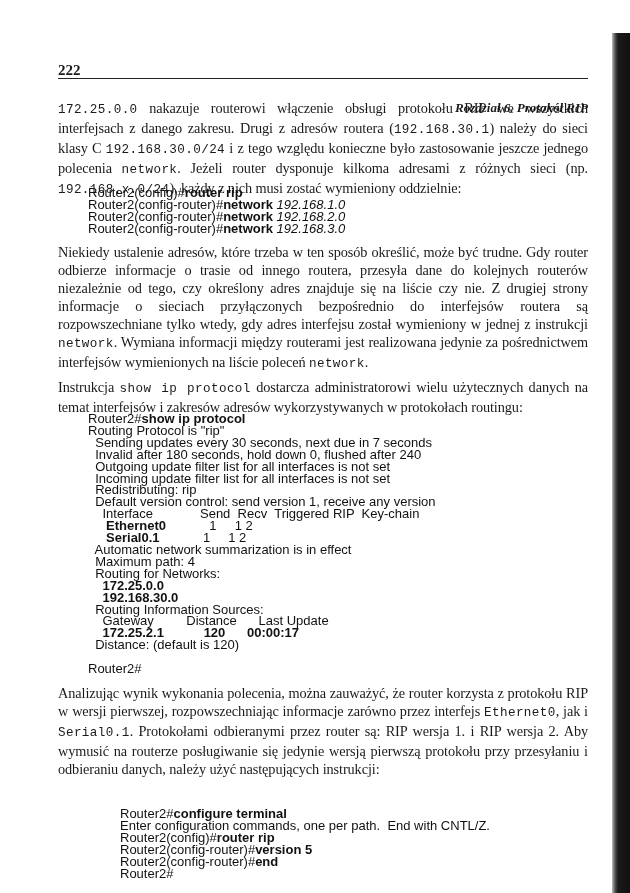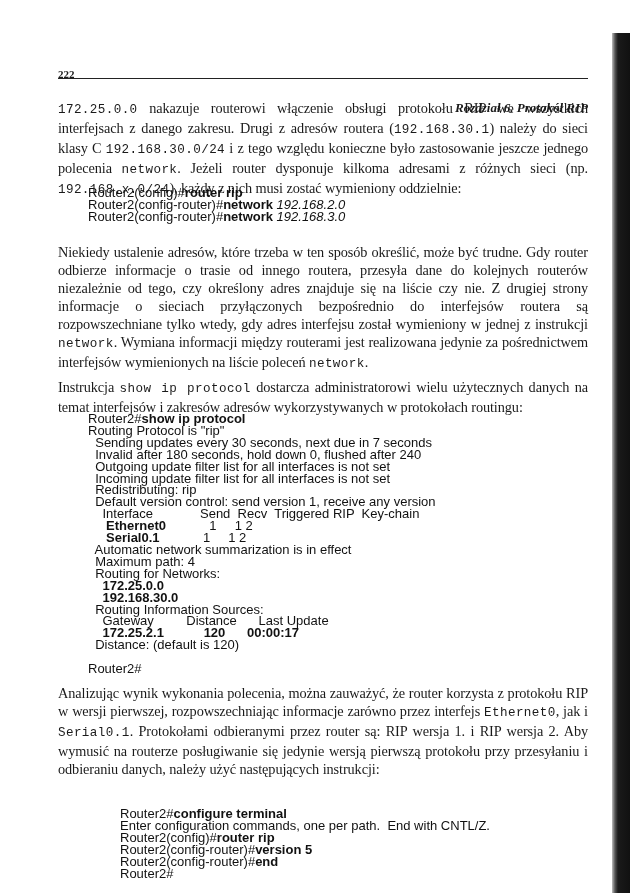--- a/index.html
+++ b/index.html
@@ -3,21 +3,21 @@
 <meta charset="utf-8">
 <style>
   html,body{margin:0;padding:0;}
   body{width:630px;height:893px;background:#fff;position:relative;overflow:hidden;
        font-family:"Liberation Serif","DejaVu Serif",serif;color:#1a1a1a;}
   .page{position:absolute;left:0;top:0;width:630px;height:893px;}
   .edge{position:absolute;left:612px;top:33px;width:18px;height:860px;
         background:linear-gradient(to right,#bdbdbd 0,#555 3px,#1a1a1a 6px,#111 100%);}
   .header{position:absolute;left:58px;top:60px;width:530px;height:18px;
           border-bottom:1.3px solid #222;}
-  .pnum{position:absolute;left:0;top:8px;font-size:11px;font-weight:bold;}
+  .pnum{position:absolute;left:0;top:2px;font-size:15px;font-weight:bold;}
   .ctitle{position:absolute;right:0;top:0;font-size:13px;font-weight:bold;font-style:italic;margin-top:40px;}
   .para{position:absolute;left:58px;width:530px;font-size:14.3px;line-height:18px;
         text-align:justify;letter-spacing:-0.1px;}
   .para code,.m{font-family:"Liberation Mono","DejaVu Sans Mono",monospace;font-size:12.6px;letter-spacing:0.4px;}
   .code{position:absolute;left:88px;font-family:Liberation Sans, sans-serif;
         font-size:13px;line-height:11.9px;white-space:pre;color:#111;}
   .code b{font-weight:bold;}
   .code i{font-style:italic;}
 </style>
 </head>
@@ -26,21 +26,21 @@
 <div class="page">
   <div class="edge"></div>
 
   <div class="header">
     <span class="pnum">222</span>
     <span class="ctitle">Rozdział 6. Protokół RIP</span>
   </div>
 
   <div class="para" style="top:99px;"><code>172.25.0.0</code><span> nakazuje routerowi włączenie obsługi protokołu RIP we wszystkich interfejsach z danego zakresu. Drugi z adresów routera (</span><code>192.168.30.1</code><span>) należy do sieci klasy C </span><code>192.168.30.0/24</code><span> i z tego względu konieczne było zastosowanie jeszcze jednego polecenia </span><code>network</code><span>. Jeżeli router dysponuje kilkoma adresami z różnych sieci (np. </span><code>192.168.x.0/24</code><span>), każdy z nich musi zostać wymieniony oddzielnie:</span></div>
 
-  <div class="code" style="top:187px;"><div><span>Router2(config)#</span><b>router rip</b></div><div><span>Router2(config-router)#</span><b>network</b><i> 192.168.2.0</i></div><div><span>Router2(config-router)#</span><b>network</b><i> 192.168.3.0</i></div></div>
+  <div class="code" style="top:187px;"><div><span>Router2(config)#</span><b>router rip</b></div><div><span>Router2(config-router)#</span><b>network</b><i> 192.168.1.0</i></div><div><span>Router2(config-router)#</span><b>network</b><i> 192.168.2.0</i></div><div><span>Router2(config-router)#</span><b>network</b><i> 192.168.3.0</i></div></div>
 
   <div class="para" style="top:243px;"><span>Niekiedy ustalenie adresów, które trzeba w ten sposób określić, może być trudne. Gdy router odbierze informacje o trasie od innego routera, przesyła dane do kolejnych routerów niezależnie od tego, czy określony adres znajduje się na liście czy nie. Z drugiej strony informacje o sieciach przyłączonych bezpośrednio do interfejsów routera są rozpowszechniane tylko wtedy, gdy adres interfejsu został wymieniony w jednej z instrukcji </span><code>network</code><span>. Wymiana informacji między routerami jest realizowana jedynie za pośrednictwem interfejsów wymienionych na liście poleceń </span><code>network</code><span>.</span></div>
 
   <div class="para" style="top:365px;margin-top:13px;"><span>Instrukcja </span><code>show ip protocol</code><span> dostarcza administratorowi wielu użytecznych danych na temat interfejsów i zakresów adresów wykorzystywanych w protokołach routingu:</span></div>
 
   <div class="code" style="top:413px;"><div><span>Router2#</span><b>show ip protocol</b></div><div>Routing Protocol is "rip"</div><div>  Sending updates every 30 seconds, next due in 7 seconds</div><div>  Invalid after 180 seconds, hold down 0, flushed after 240</div><div>  Outgoing update filter list for all interfaces is not set</div><div>  Incoming update filter list for all interfaces is not set</div><div>  Redistributing: rip</div><div>  Default version control: send version 1, receive any version</div><div>    Interface             Send  Recv  Triggered RIP  Key-chain</div><div><b>     Ethernet0</b><span>            1     1 2</span></div><div><b>     Serial0.1</b><span>            1     1 2</span></div><div>  Automatic network summarization is in effect</div><div>  Maximum path: 4</div><div>  Routing for Networks:</div><div><b>    172.25.0.0</b></div><div><b>    192.168.30.0</b></div><div>  Routing Information Sources:</div><div>    Gateway         Distance      Last Update</div><div><b>    172.25.2.1</b><b>           120      </b><b>00:00:17</b></div><div>  Distance: (default is 120)</div><div style="height:11.9px"></div><div>Router2#</div></div>
 
   <div class="para" style="top:684px;"><span>Analizując wynik wykonania polecenia, można zauważyć, że router korzysta z protokołu RIP w wersji pierwszej, rozpowszechniając informacje zarówno przez interfejs </span><code>Ethernet0</code><span>, jak i </span><code>Serial0.1</code><span>. Protokołami odbieranymi przez router są: RIP wersja 1. i RIP wersja 2. Aby wymusić na routerze posługiwanie się jedynie wersją pierwszą protokołu przy przesyłaniu i odbieraniu danych, należy użyć następujących instrukcji:</span></div>
 
   <div class="code" style="top:808px;margin-left:32px;"><div><span>Router2#</span><b>configure terminal</b></div><div><span>Enter configuration commands, one per path.  End with CNTL/Z.</span></div><div><span>Router2(config)#</span><b>router rip</b></div><div><span>Router2(config-router)#</span><b>version 5</b></div><div><span>Router2(config-router)#</span><b>end</b></div><div><span>Router2#</span></div></div>

